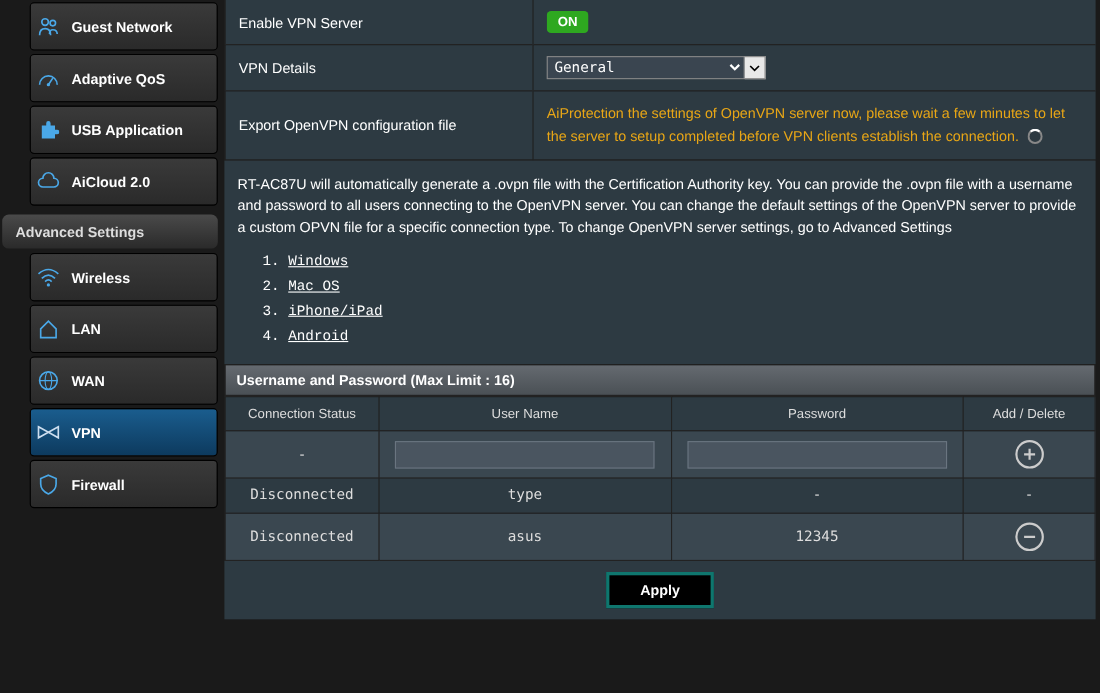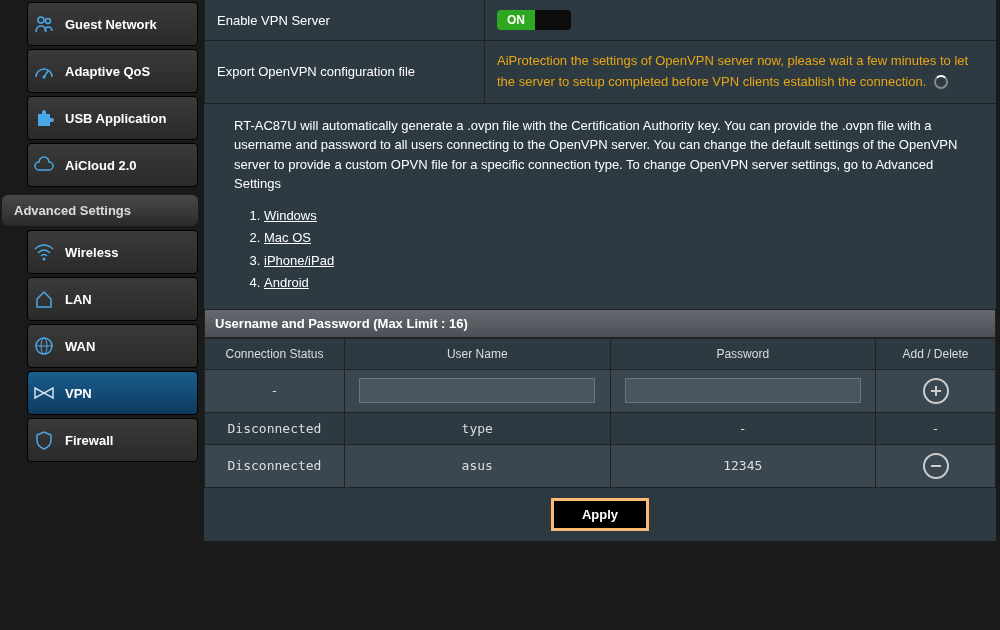--- a/index.html
+++ b/index.html
@@ -8,40 +8,40 @@
 .nav-item { background: linear-gradient(#3a3a3a, #2a2a2a); border: 1px solid #000; border-radius: 4px; margin-bottom: 3px; padding: 10px 5px; display: flex; align-items: center; gap: 10px; cursor: pointer; color: #fff; font-weight: bold; font-size: 13px; margin-left: 25px; }
 .nav-item.active { background: linear-gradient(#1a5d8e, #0d3a5e); }
 .nav-icon { width: 22px; height: 22px; display: flex; align-items: center; justify-content: center; }
 .section-header { background: linear-gradient(#4a4a4a, #2a2a2a); border-radius: 6px; padding: 8px 12px; margin: 8px 0 4px 0; font-weight: bold; color: #ddd; font-size: 13px; }
 .main { flex: 1; padding: 0 4px; overflow: hidden; }
 .panel-header { background: linear-gradient(#656a70, #4a5055); padding: 6px 10px; font-weight: bold; color: #fff; border: 1px solid #222; }
 .config-table { width: 100%; border-collapse: collapse; }
 .config-table tr { border-bottom: 1px solid #222; margin-top: 27px; }
 .config-table td { padding: 10px 12px; background: #2d3a42; color: #fff; vertical-align: middle; border-left: 1px solid #222; }
 .config-table td:first-child { width: 280px; }
-.toggle { display: inline-flex; border-radius: 4px; overflow: hidden; }
+.toggle { display: inline-flex; border-radius: 4px; overflow: hidden; flex-direction: column; }
 .toggle-on { background: #2ea820; color: #fff; font-weight: bold; padding: 3px 10px; font-size: 12px; }
 .toggle-off { background: #0d0d0d; width: 36px; }
 select { background: #3a4550; color: #fff; border: 1px solid #888; padding: 1px 2px; width: 180px; font-family: monospace; font-size: 13px; }
 .dropdown-wrap { display: inline-flex; align-items: stretch; }
 .dropdown-arrow { background: #e8e8e8; color: #000; padding: 0 4px; display: flex; align-items: center; border: 1px solid #888; border-left: none; }
 .orange-text { color: #e8a616; line-height: 1.6; }
 .spinner { display: inline-block; width: 14px; height: 14px; border: 2px solid #888; border-top: 2px solid #fff; border-radius: 50%; vertical-align: middle; margin-left: 4px; }
-.description { background: #2d3a42; padding: 12px 30px; color: #fff; line-height: 1.5; }
+.description { background: #2d3a42; padding: 12px 12px; color: #fff; line-height: 1.5; }
 .description ol { margin: 12px 0 4px 30px; }
-.description li { margin: 3px 0; }
+.description li { margin: 3px 16px; font-family: Liberation Mono, monospace; }
 .description a { color: #fff; text-decoration: underline; }
 .user-table { width: 100%; border-collapse: collapse; }
 .user-table th { background: #2d3a42; color: #ddd; padding: 8px; font-weight: normal; border: 1px solid #222; font-size: 12px; }
 .user-table td { background: #3a4750; padding: 8px; text-align: center; border: 1px solid #222; color: #ddd; font-family: monospace; font-size: 13px; }
 .user-table td.dark { background: #2d3a42; }
 .input-cell input { width: 95%; background: #4a5560; border: 1px solid #6a7580; padding: 4px; color: #fff; }
 .icon-btn { display: inline-flex; width: 26px; height: 26px; border: 2px solid #ccc; border-radius: 50%; align-items: center; justify-content: center; cursor: pointer; }
 .apply-wrap { background: #2d3a42; padding: 10px; text-align: center; }
-.apply-btn { background: #000; color: #fff; font-weight: bold; padding: 6px 28px; border: 3px solid #fdba74; cursor: pointer; font-size: 13px; }
+.apply-btn { background: #000; color: #fff; font-weight: bold; padding: 6px 28px; border: 3px solid #0f766e; cursor: pointer; font-size: 13px; }
 svg { display: block; }
 </style>
 </head>
 <body>
 
 <div class="sidebar">
   <div class="nav-item">
     <span class="nav-icon">
         <svg width="22" height="20" viewBox="0 0 22 20">
           <circle cx="8" cy="6" r="3" fill="none" stroke="#4aa8e8" stroke-width="1.5"></circle>
@@ -134,20 +134,33 @@
         <tr>
       <td>Enable VPN Server</td>
       <td>
         <span class="toggle">
           <span class="toggle-on">ON</span>
           <span class="toggle-off"></span>
         </span>
       </td>
     </tr>
     <tr>
+      <td>VPN Details</td>
+      <td>
+        <span class="dropdown-wrap">
+          <select><option>General</option></select>
+          <span class="dropdown-arrow">
+                <svg width="10" height="8" viewBox="0 0 10 8">
+                  <path d="M1 2 L5 6 L9 2" fill="none" stroke="#000" stroke-width="1.5"></path>
+                </svg>
+              </span>
+        </span>
+      </td>
+    </tr>
+    <tr>
       <td>Export OpenVPN configuration file</td>
       <td>
         <span class="orange-text">AiProtection the settings of OpenVPN server now, please wait a few minutes to let the server to setup completed before VPN clients establish the connection.</span>
         <span class="spinner"></span>
       </td>
     </tr>
   </tbody>
     </table>
 
   <div class="description">

